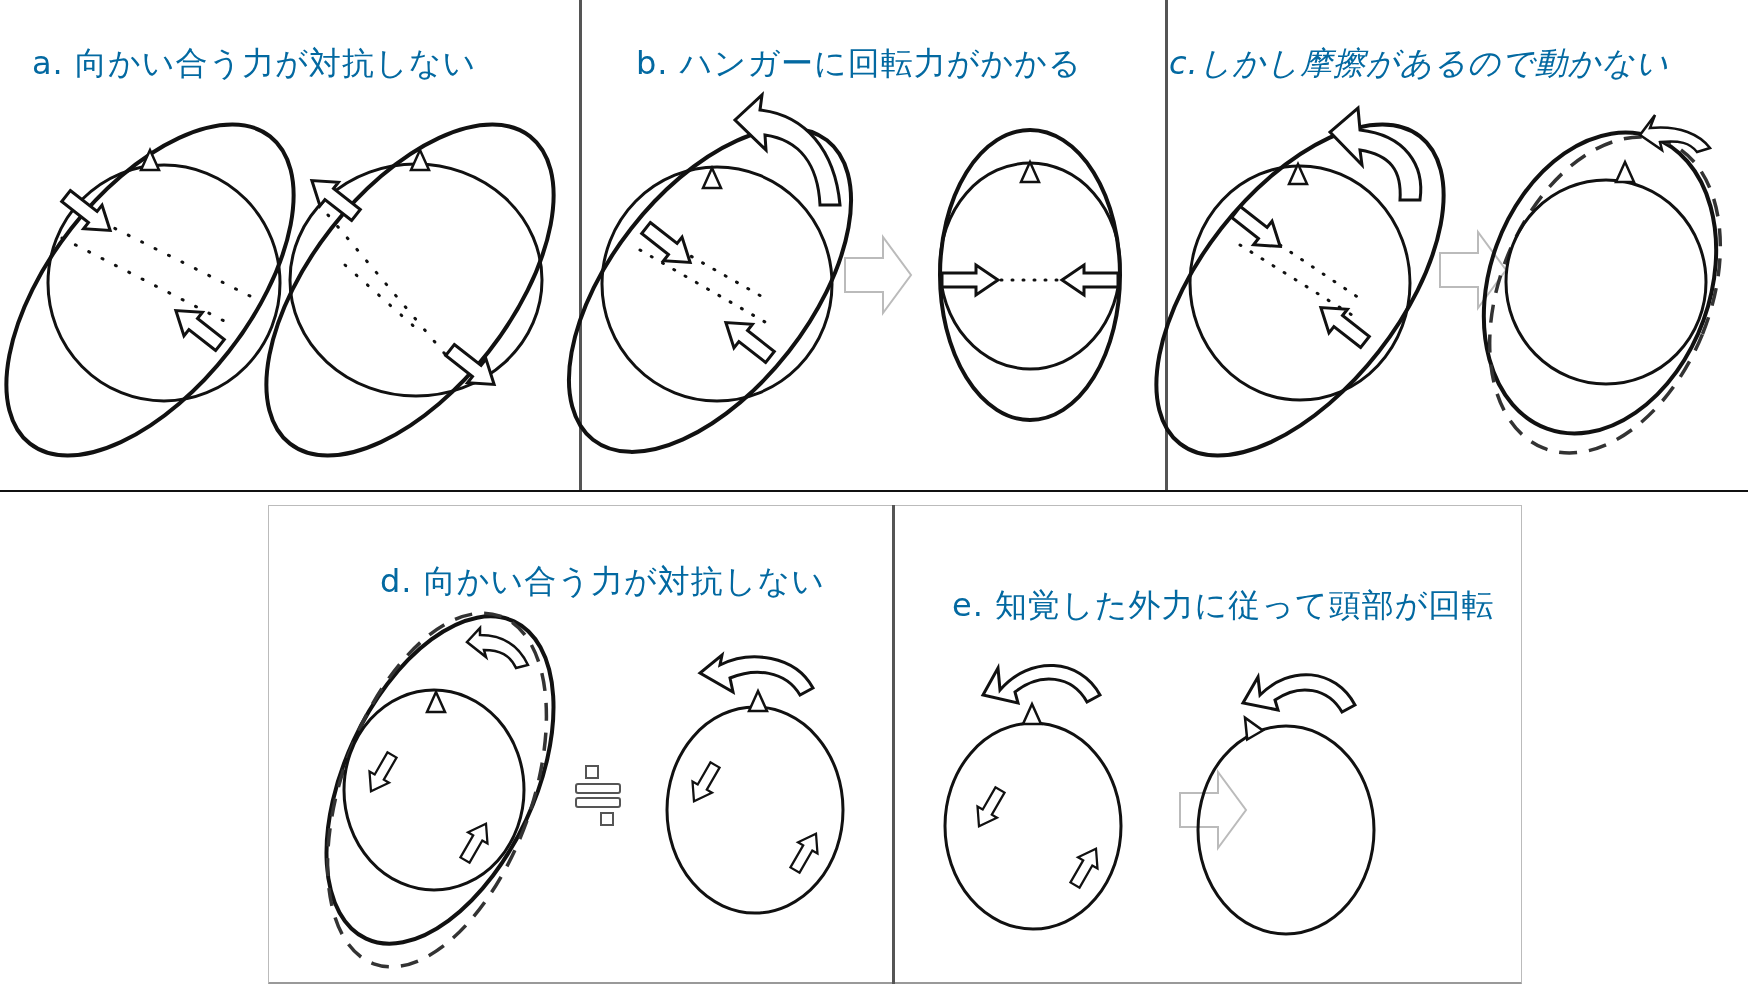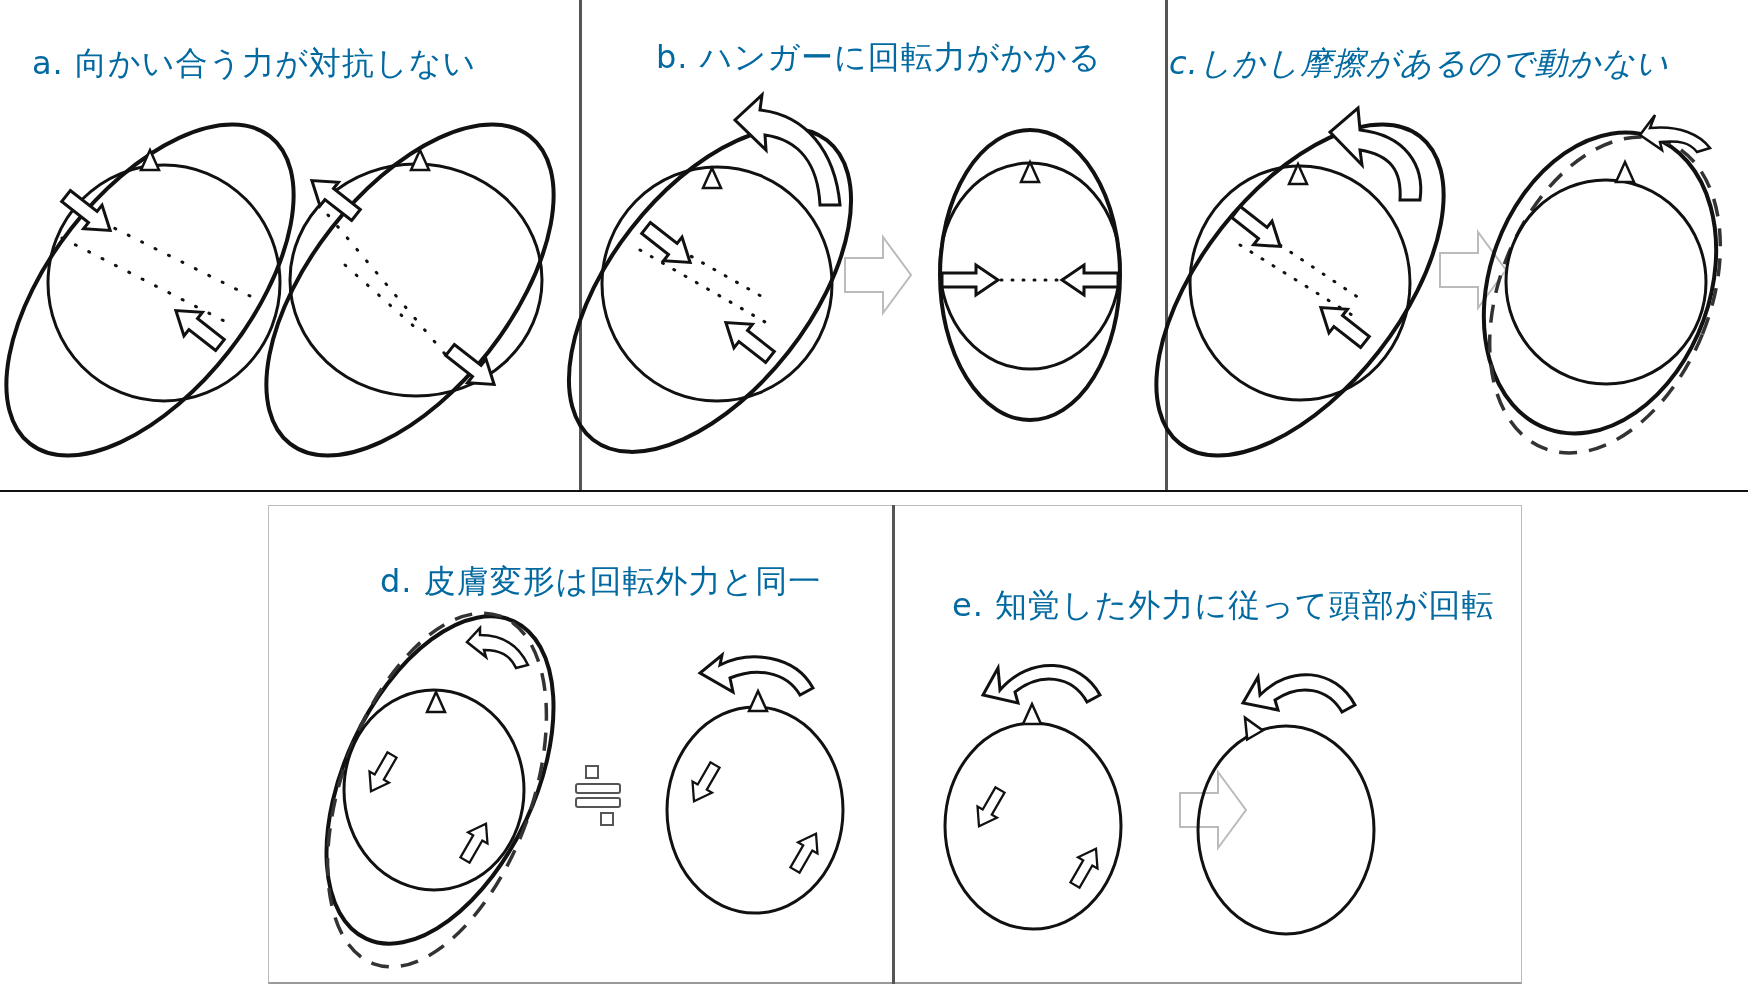--- a/index.html
+++ b/index.html
@@ -14,23 +14,23 @@
 <body>
 
 <div class="vline" style="left:579px;top:0;width:3px;height:492px;"></div>
 <div class="vline" style="left:1165px;top:0;width:3px;height:492px;"></div>
 <div class="hline" style="left:0;top:490px;width:1748px;height:2px;"></div>
 
 <div style="position:absolute;left:268px;top:505px;width:1252px;height:476px;border:1px solid #bbb;border-bottom:3px solid #999;"></div>
 <div class="vline" style="left:892px;top:505px;width:3px;height:479px;"></div>
 
 <div class="title" style="left:32px;top:42px;">a. 向かい合う力が対抗しない</div>
-<div class="title" style="left:636px;top:36px;margin-left:20px;">b. ハンガーに回転力がかかる</div>
+<div class="title" style="left:636px;top:42px;">b. ハンガーに回転力がかかる</div>
 <div class="title" style="left:1169px;top:42px;font-style:italic;">c.しかし摩擦があるので動かない</div>
-<div class="title" style="left:380px;top:560px;">d. 皮膚変形は回転外力と同一</div>
+<div class="title" style="left:380px;top:560px;">d. 向かい合う力が対抗しない</div>
 <div class="title" style="left:952px;top:584px;">e. 知覚した外力に従って頭部が回転</div>
 
 <svg class="art" width="1748" height="984" viewBox="0 0 1748 984">
   <defs>
 
     <g id="blk">
       <path d="M0,-7 L34,-7 L34,-15 L56,0 L34,15 L34,7 L0,7 Z" fill="#fff" stroke="#111" stroke-width="3" stroke-linejoin="miter"></path>
     </g>
     <g id="blkLight">
       <path d="M0,-17 L38,-17 L38,-38 L66,0 L38,38 L38,17 L0,17 Z" fill="#fff" stroke="#bbb" stroke-width="2"></path>

